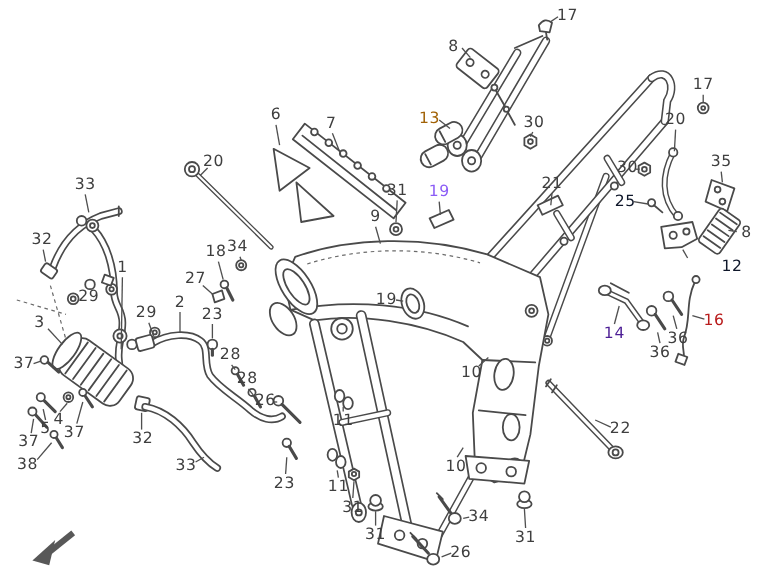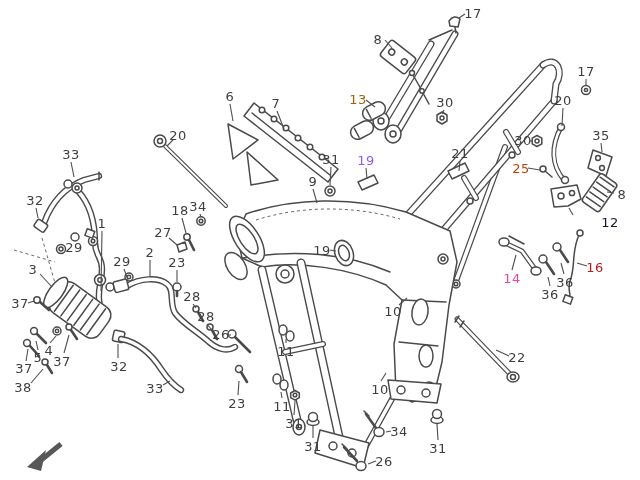--- a/index.html
+++ b/index.html
@@ -437,29 +437,29 @@
       <div class="part-label" style="left: 230px; top: 96px; color: rgb(63, 63, 63);">6</div>
       <div class="part-label" style="left: 276px; top: 103px; color: rgb(63, 63, 63);">7</div>
       <div class="part-label" style="left: 378px; top: 39px; color: rgb(63, 63, 63);">8</div>
       <div class="part-label" style="left: 473px; top: 13px; color: rgb(63, 63, 63);">17</div>
       <div class="part-label" style="left: 358px; top: 99px; color: #a16207;">13</div>
       <div class="part-label" style="left: 445px; top: 102px; color: rgb(63, 63, 63);">30</div>
       <div class="part-label" style="left: 586px; top: 71px; color: rgb(63, 63, 63);">17</div>
       <div class="part-label" style="left: 563px; top: 100px; color: rgb(63, 63, 63);">20</div>
       <div class="part-label" style="left: 601px; top: 135px; color: rgb(63, 63, 63);">35</div>
       <div class="part-label" style="left: 523px; top: 140px; color: rgb(63, 63, 63);">30</div>
-      <div class="part-label" style="left: 521px; top: 168px; color: #c2410c;">25</div>
+      <div class="part-label" style="left: 521px; top: 168px; color: #0f172a;">25</div>
       <div class="part-label" style="left: 331px; top: 159px; color: rgb(63, 63, 63);">31</div>
       <div class="part-label" style="left: 366px; top: 160px; color: #8b5cf6;">19</div>
       <div class="part-label" style="left: 460px; top: 153px; color: rgb(63, 63, 63);">21</div>
       <div class="part-label" style="left: 313px; top: 181px; color: rgb(63, 63, 63);">9</div>
       <div class="part-label" style="left: 622px; top: 194px; color: rgb(63, 63, 63);">8</div>
       <div class="part-label" style="left: 574px; top: 222px; color: #0f172a; margin-left: 36px;">12</div>
       <div class="part-label" style="left: 595px; top: 267px; color: #b91c1c;">16</div>
-      <div class="part-label" style="left: 512px; top: 278px; color: #ec4899;">14</div>
+      <div class="part-label" style="left: 512px; top: 278px; color: #4c1d95;">14</div>
       <div class="part-label" style="left: 565px; top: 282px; color: rgb(63, 63, 63);">36</div>
       <div class="part-label" style="left: 550px; top: 294px; color: rgb(63, 63, 63);">36</div>
       <div class="part-label" style="left: 517px; top: 357px; color: rgb(63, 63, 63); text-align: right;">22</div>
       <div class="part-label" style="left: 322px; top: 250px; color: rgb(63, 63, 63);">19</div>
       <div class="part-label" style="left: 393px; top: 311px; color: rgb(63, 63, 63);">10</div>
       <div class="part-label" style="left: 380px; top: 389px; color: rgb(63, 63, 63);">10</div>
       <div class="part-label" style="left: 399px; top: 431px; color: rgb(63, 63, 63);">34</div>
       <div class="part-label" style="left: 438px; top: 448px; color: rgb(63, 63, 63);">31</div>
       <div class="part-label" style="left: 384px; top: 461px; color: rgb(63, 63, 63);">26</div>
       <div class="part-label" style="left: 313px; top: 446px; color: rgb(63, 63, 63);">31</div>

